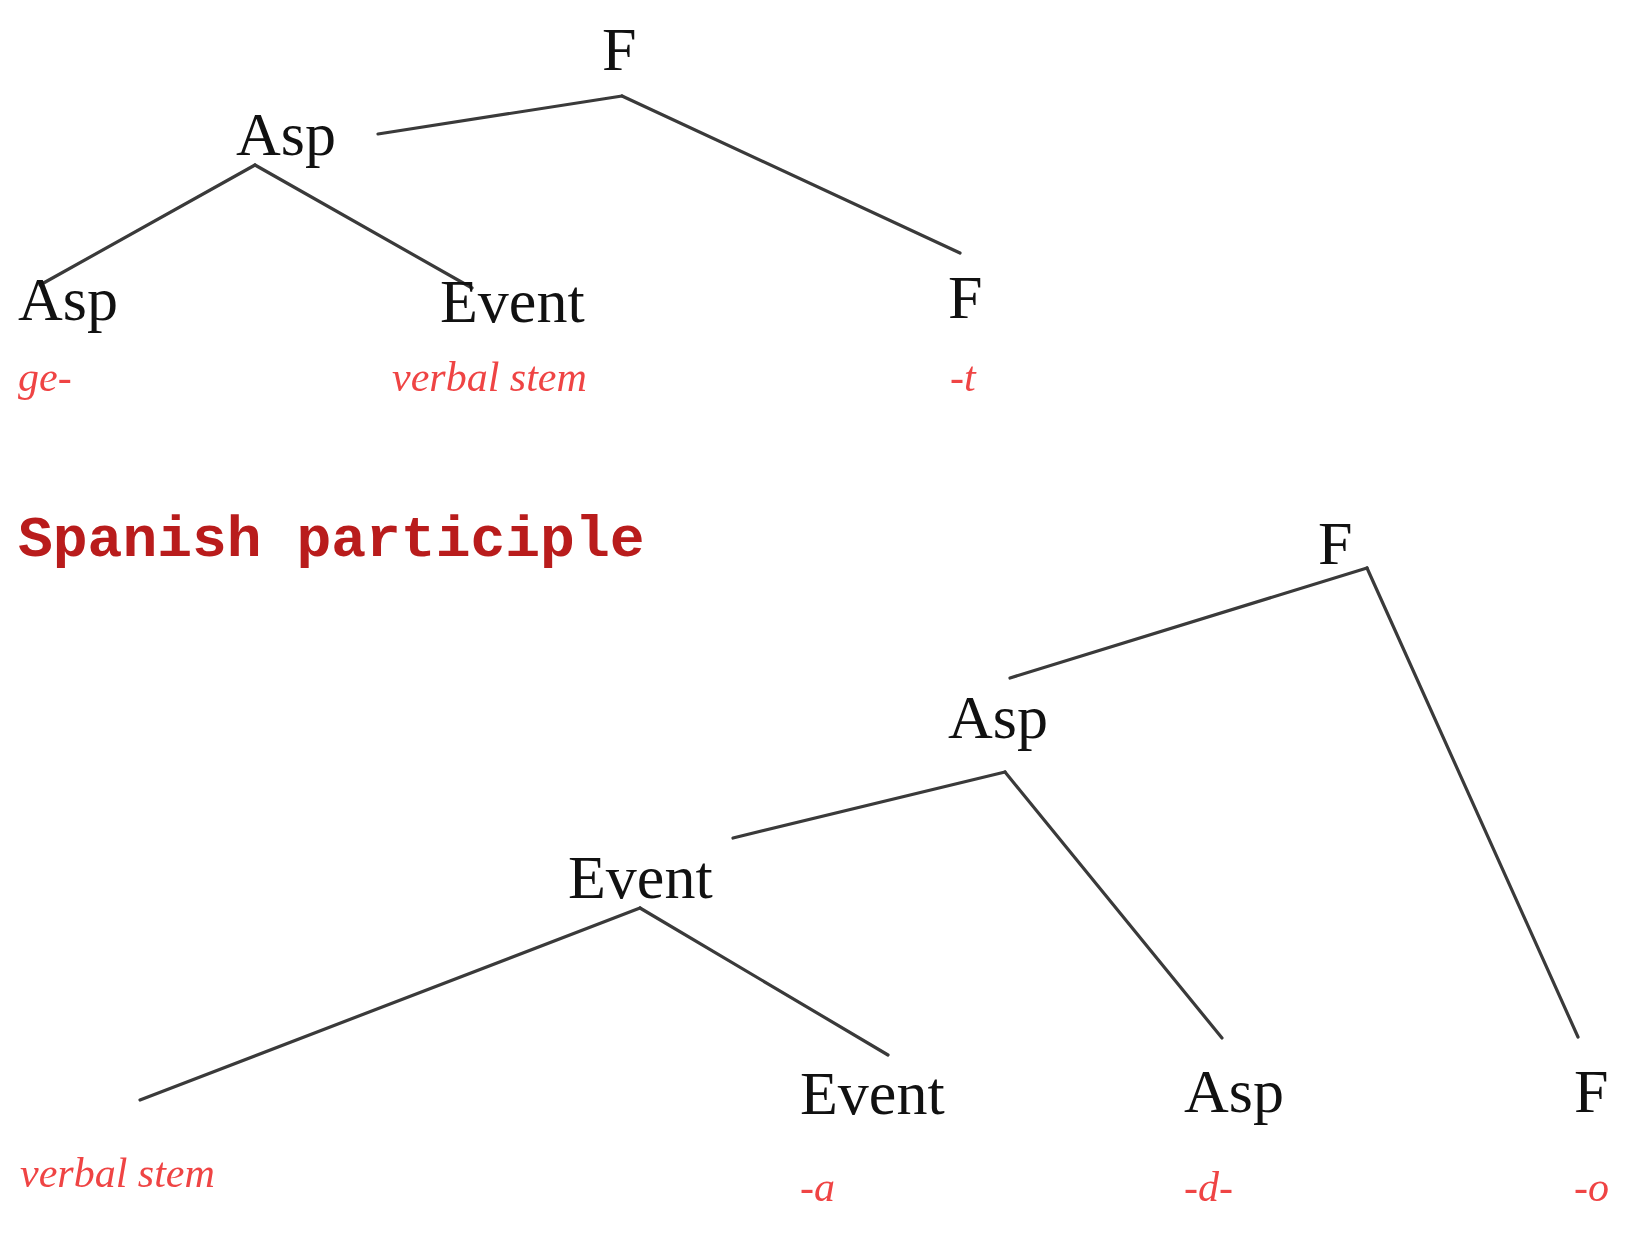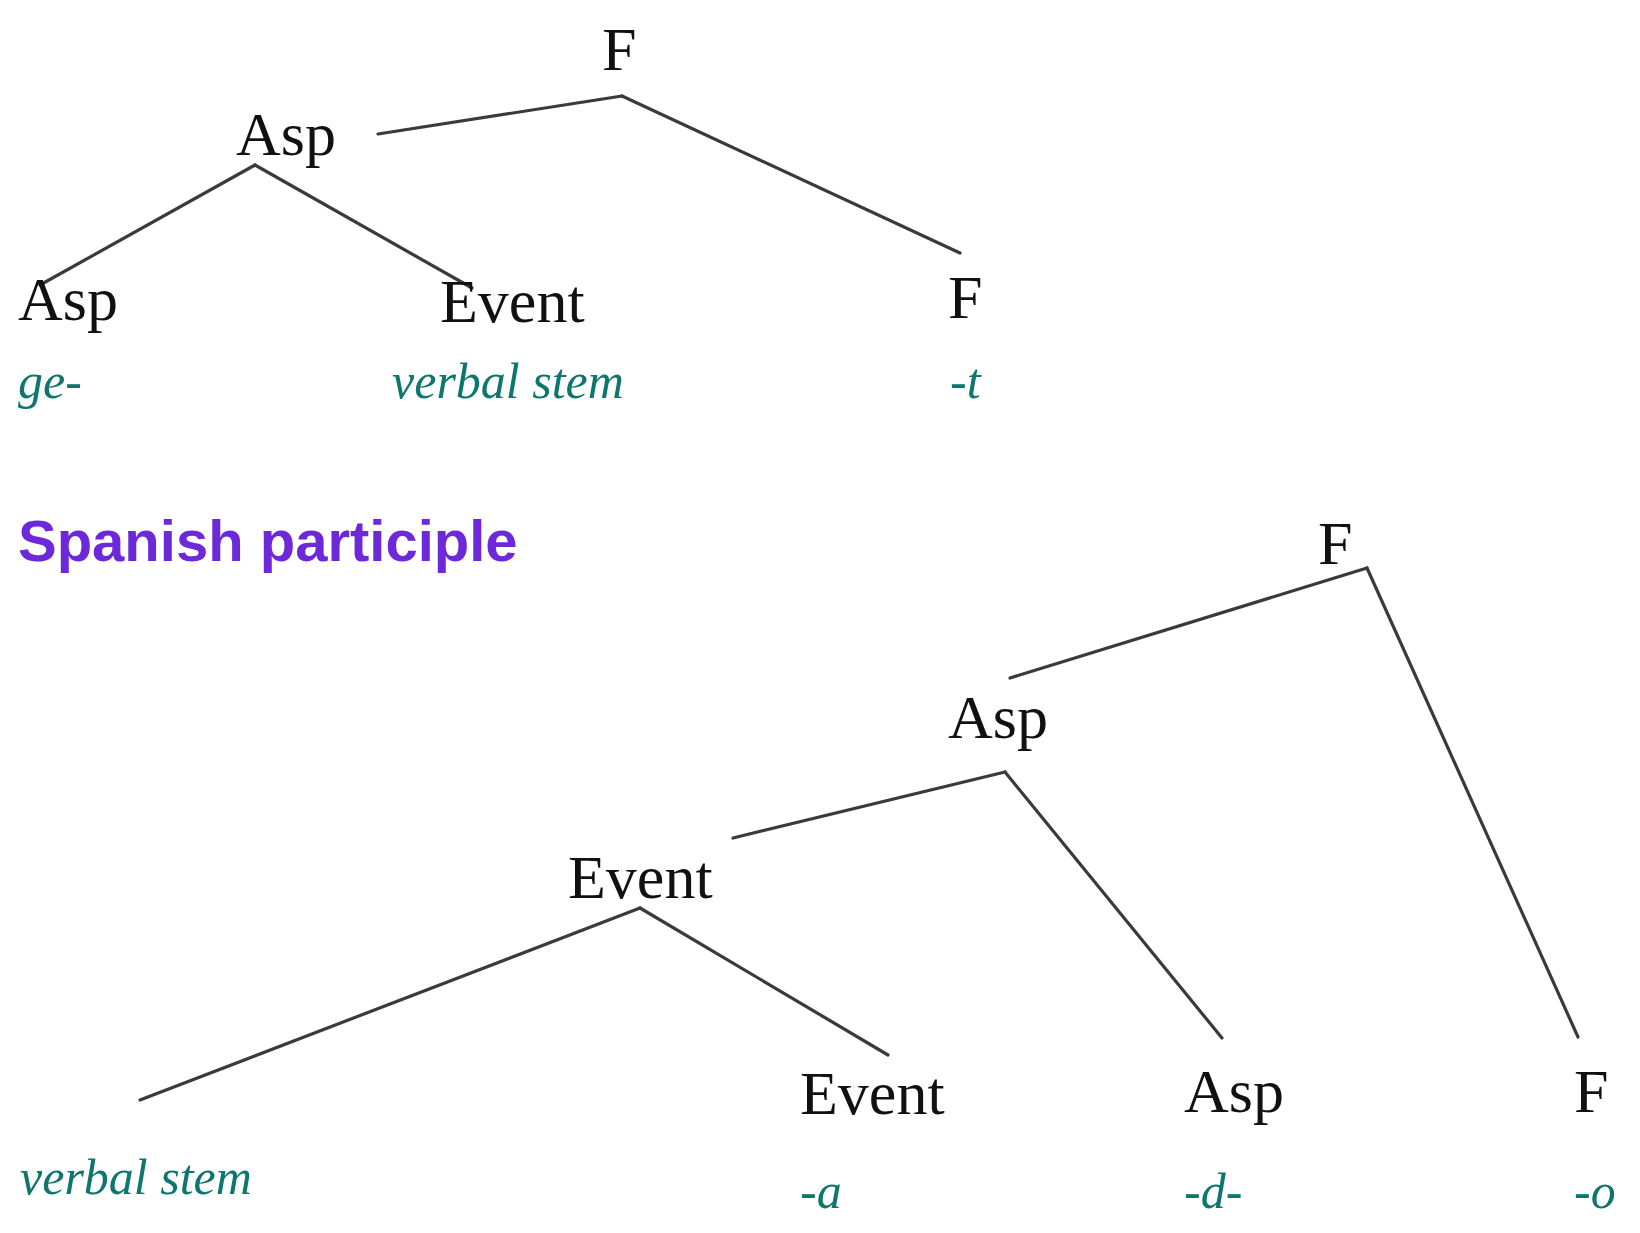--- a/index.html
+++ b/index.html
@@ -32,33 +32,33 @@
     line-height: 1;
     font-weight: 400;
     color: #111111;
     white-space: nowrap;
     letter-spacing: 0px;
   }
   .morph-label {
     position: absolute;
     font-family: "Liberation Serif", "DejaVu Serif", serif;
     font-style: italic;
-    font-size: 50px;
+    font-size: 42px;
     line-height: 1;
     font-weight: 400;
-    color: #0f766e;
+    color: #ef4444;
     white-space: nowrap;
   }
   .section-heading {
     position: absolute;
-    font-family: Liberation Sans, sans-serif;
+    font-family: Liberation Mono, monospace;
     font-weight: 700;
     font-size: 58px;
     line-height: 1;
-    color: #6d28d9;
+    color: #b91c1c;
     white-space: nowrap;
   }
   .tree-group {
     position: absolute;
     left: 0;
     top: 0;
     width: 1640px;
     height: 1233px;
   }
 </style>

